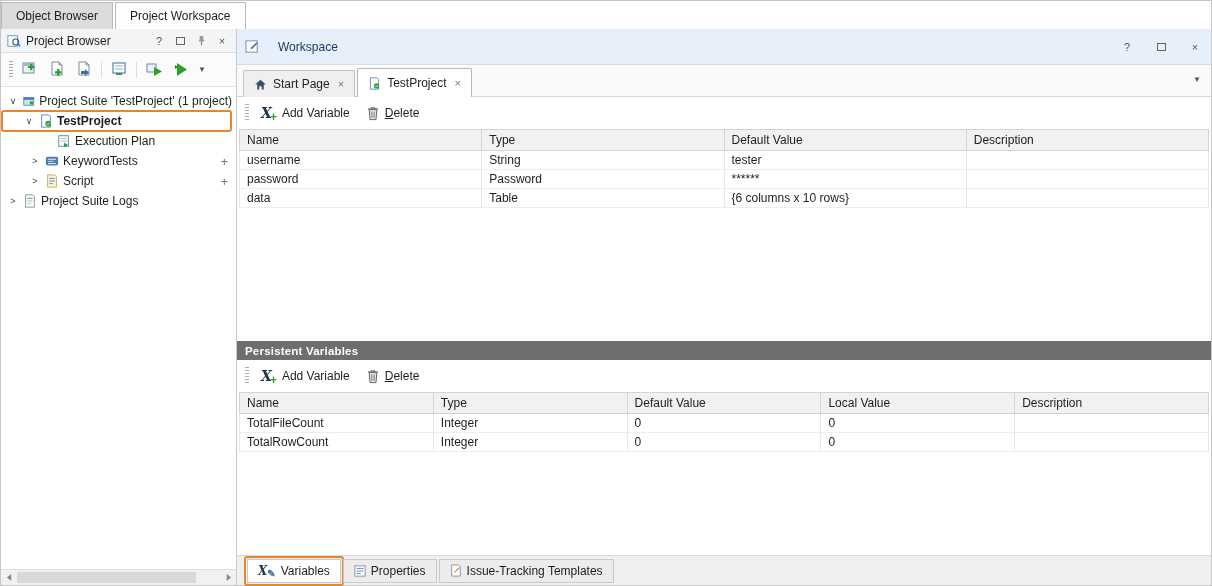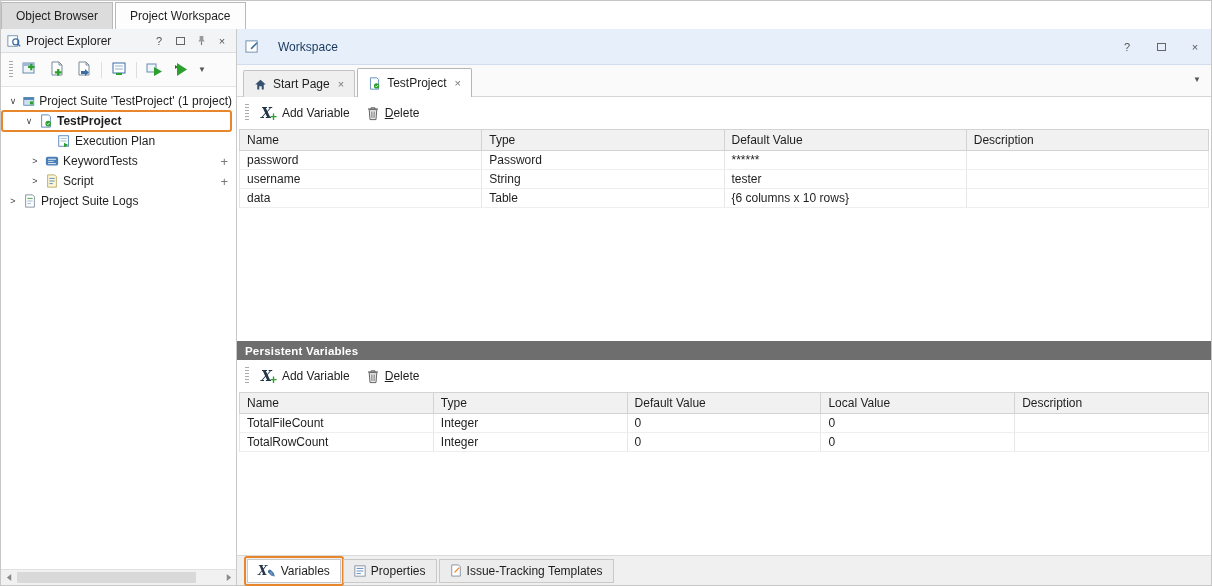--- a/index.html
+++ b/index.html
@@ -92,21 +92,21 @@
 
     <div class="left-panel">
       <div class="panel-header">
         <span>
           <svg width="14" height="14" viewBox="0 0 16 16">
               <rect x="1" y="2" width="11" height="12" fill="#fff" stroke="#6a8cad"></rect>
               <circle cx="10" cy="9" r="3.4" fill="none" stroke="#3a6ea5" stroke-width="1.4"></circle>
               <line x1="12.5" y1="11.5" x2="15" y2="14" stroke="#3a6ea5" stroke-width="1.6"></line>
             </svg>
         </span>
-        <span class="title">Project Explorer</span>
+        <span class="title">Project Browser</span>
         <span class="winbtn">?</span>
         <span class="winbtn">
             <span class="rect-glyph"></span>
           </span>
         <span class="winbtn">
           <svg width="11" height="11" viewBox="0 0 12 12">
               <path d="M4 1h4v4l1.5 2h-7L4 5z" fill="#9a9a9a"></path>
               <line x1="6" y1="7" x2="6" y2="11" stroke="#777" stroke-width="1.2"></line>
             </svg>
         </span>
@@ -313,29 +313,29 @@
           <thead>
             <tr>
               <th>Name</th>
               <th>Type</th>
               <th>Default Value</th>
               <th>Description</th>
             </tr>
           </thead>
           <tbody>
             <tr>
+              <td>username</td>
+              <td>String</td>
+              <td>tester</td>
+              <td></td>
+            </tr>
+            <tr>
               <td>password</td>
               <td>Password</td>
               <td>******</td>
-              <td></td>
-            </tr>
-            <tr>
-              <td>username</td>
-              <td>String</td>
-              <td>tester</td>
               <td></td>
             </tr>
             <tr>
               <td>data</td>
               <td>Table</td>
               <td>{6 columns x 10 rows}</td>
               <td></td>
             </tr>
           </tbody>
         </table>

